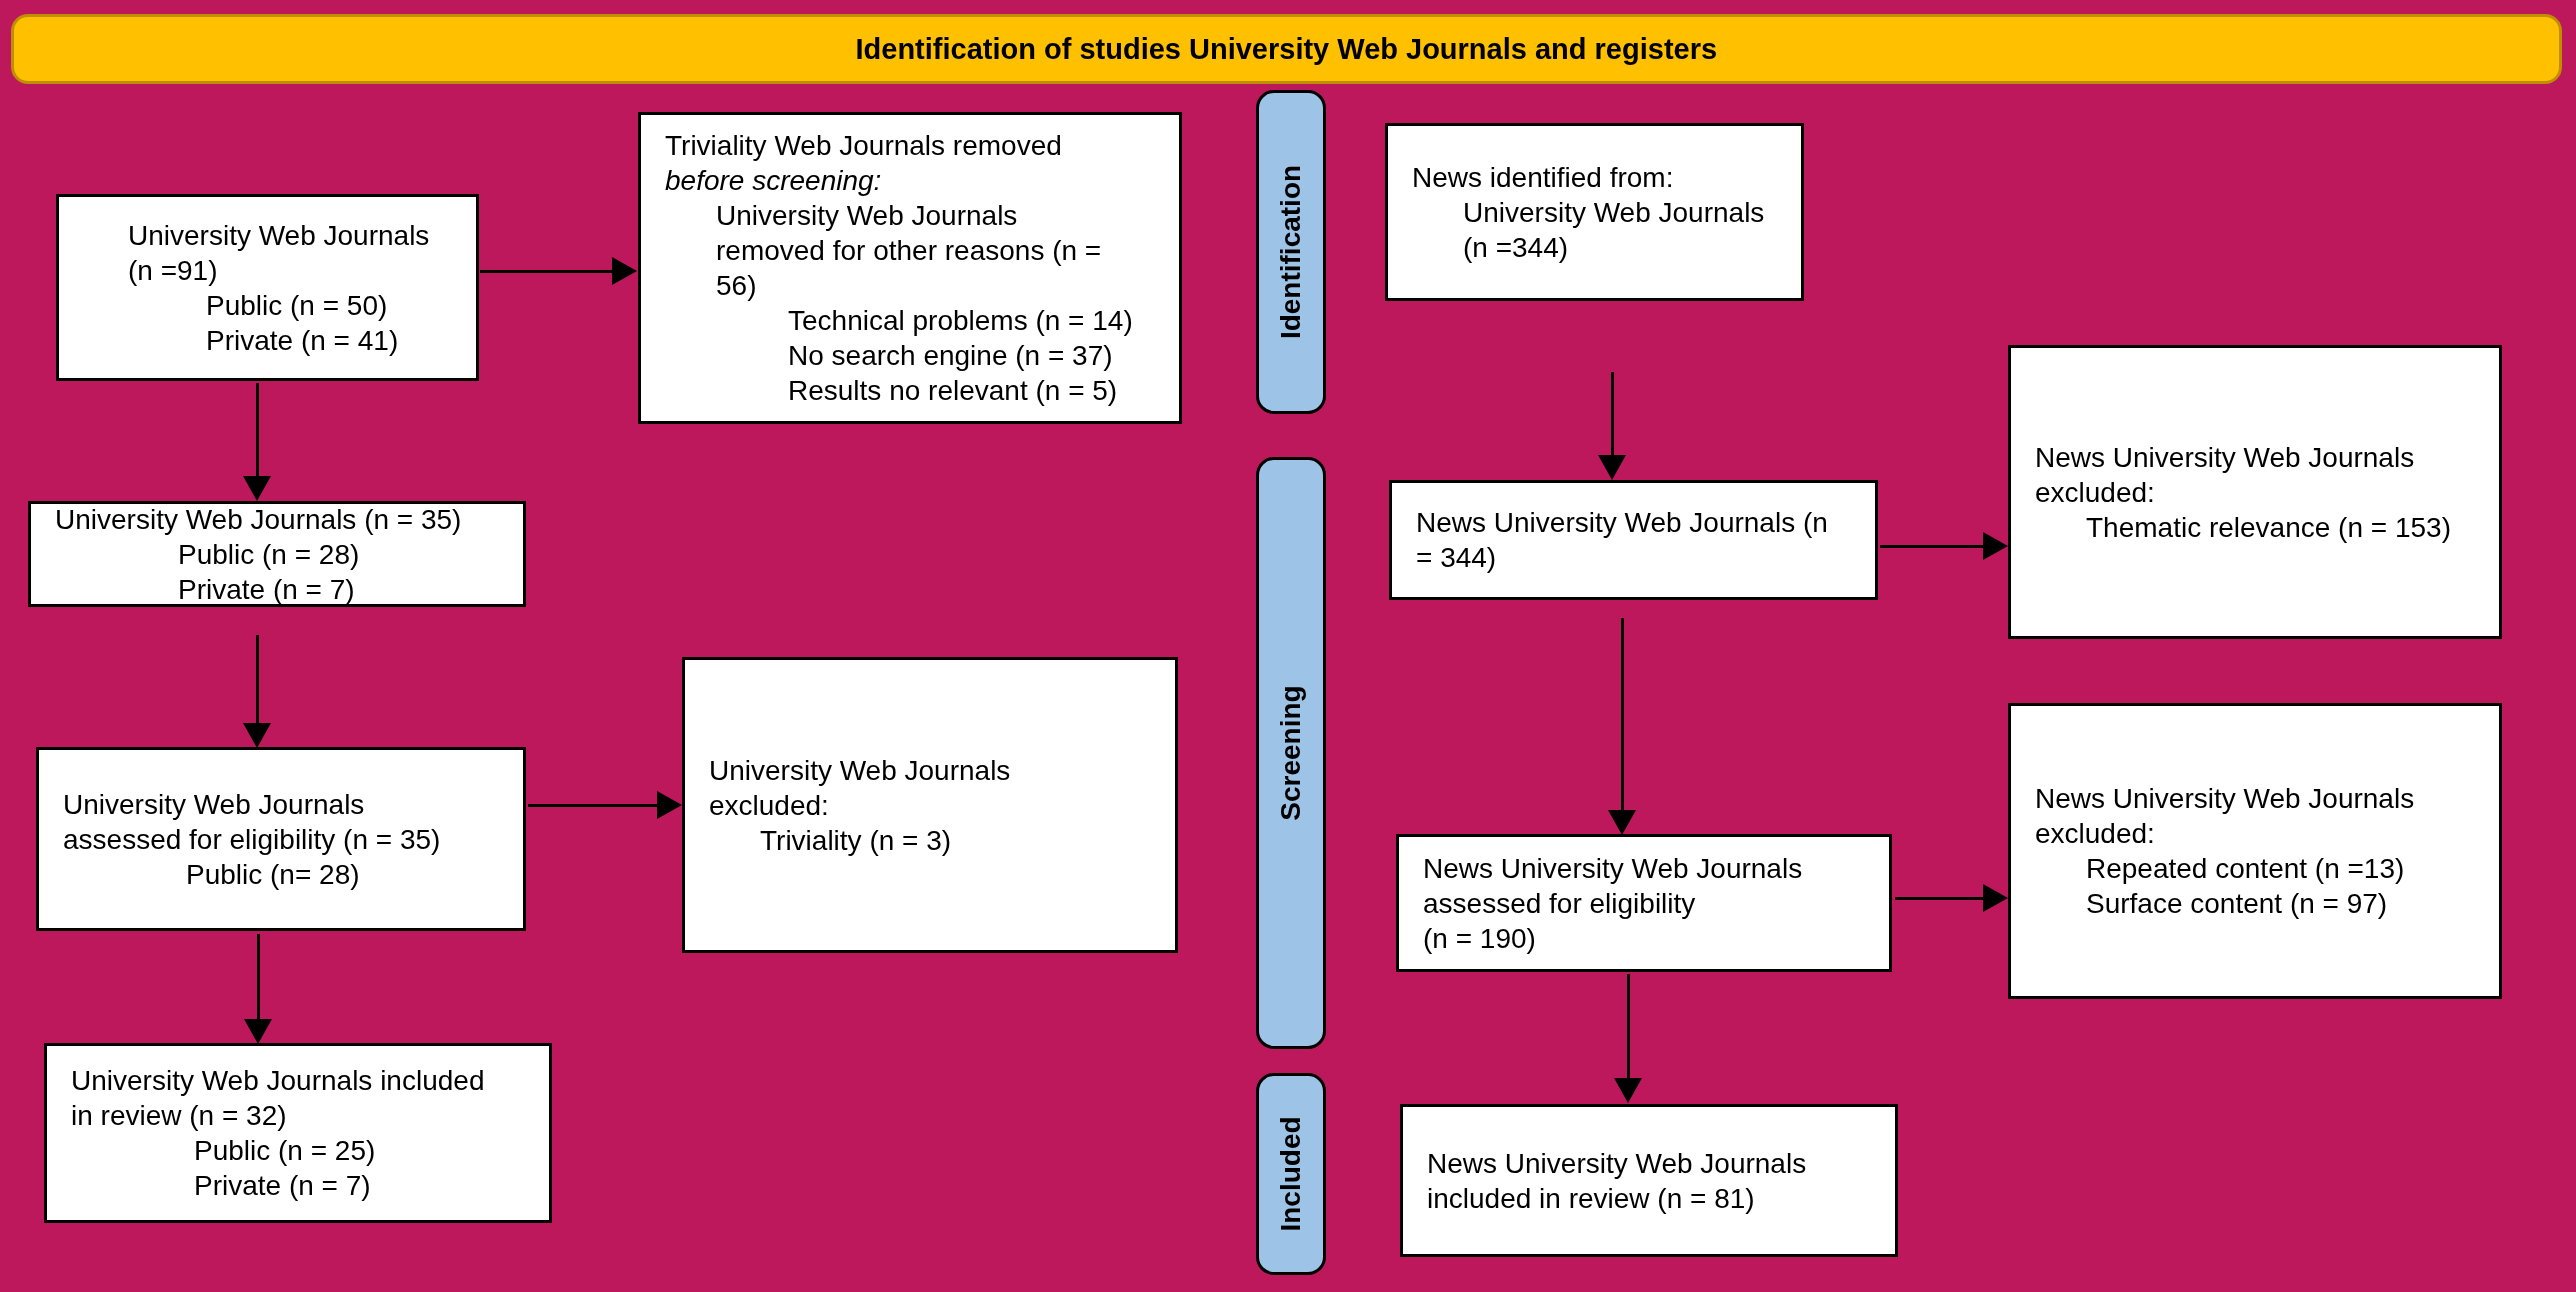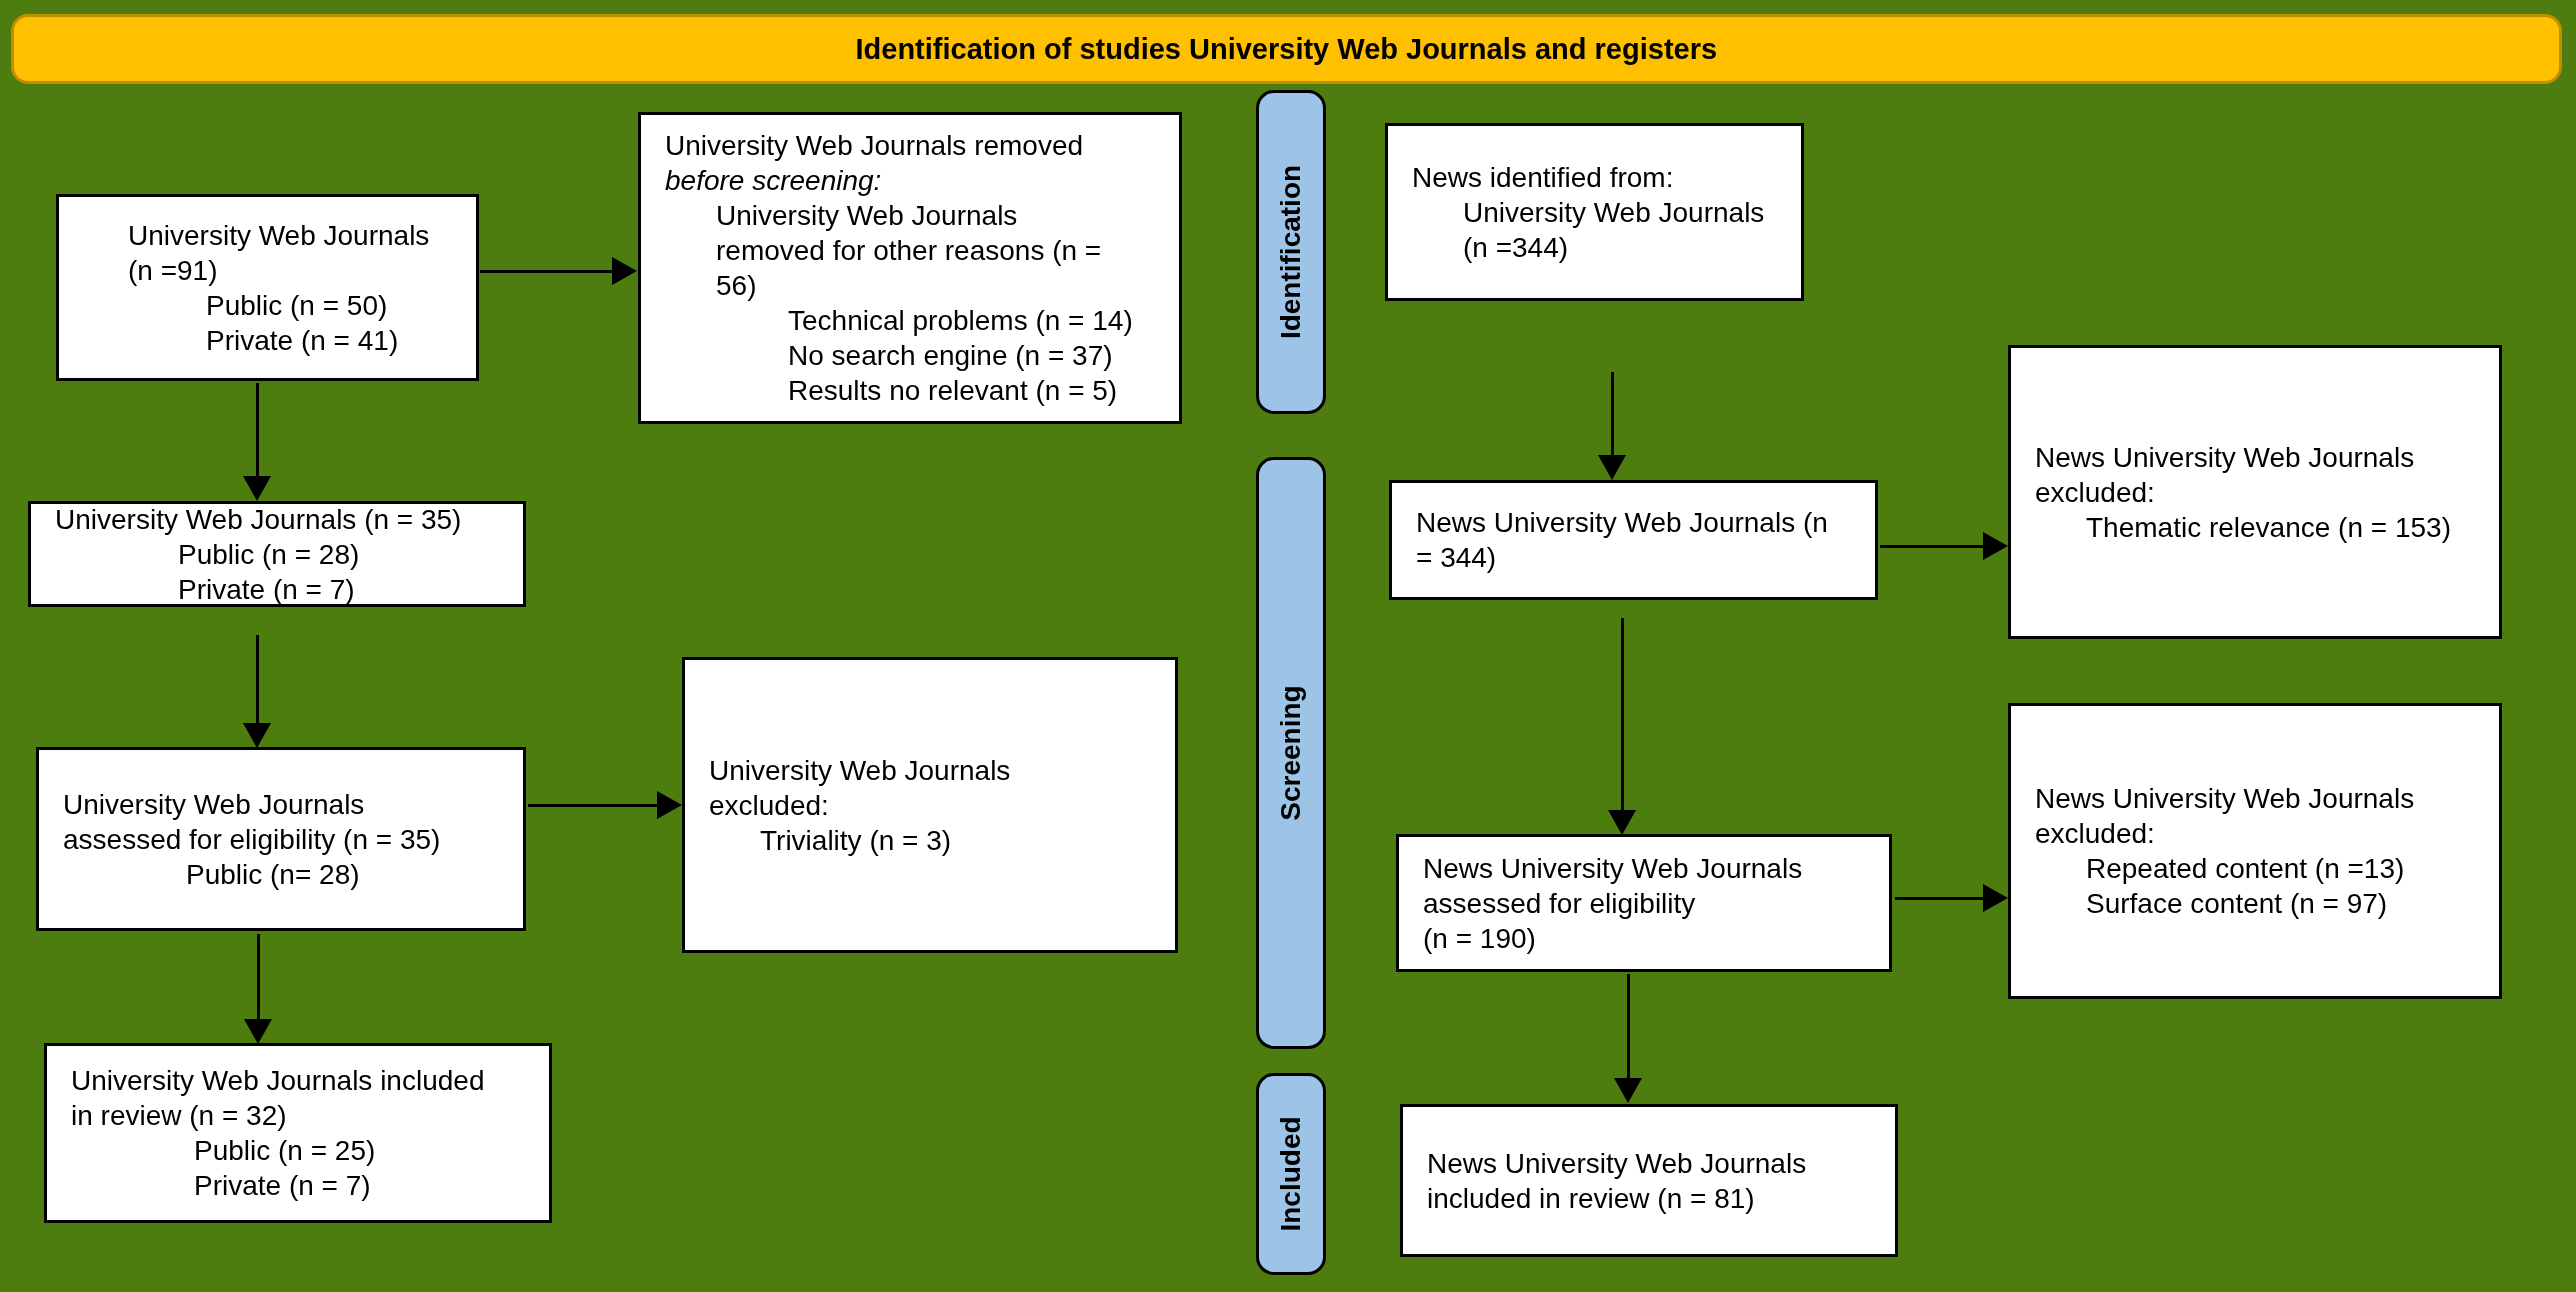--- a/index.html
+++ b/index.html
@@ -1,17 +1,17 @@
 <!DOCTYPE html>
 <html style="font-size:9.6px"><head>
 <meta charset="utf-8">
 <style>
   html, body { margin:0; padding:0; background:#ffffff; }
   #canvas {
-    position:relative; width:2576px; height:1293px; background:#4d7c0f;
+    position:relative; width:2576px; height:1293px; background:#be185d;
     font-family:"Liberation Sans", sans-serif; color:#000;
   }
   .title-banner {
     position:absolute; left:10.8px; top:14px; width:2551px; height:70px;
     background:#FFC000; border:3px solid #BF8F00; border-radius:17px;
     display:flex; align-items:center; justify-content:center;
     font-weight:bold; font-size:29px; box-sizing:border-box;
   }
   .stage {
     position:absolute; left:1256px; width:70px;
@@ -86,21 +86,21 @@
   </div>
 
   <div class="box" style="left:44px; top:1043px; width:508px; height:180px;">
     <div class="line">University Web Journals included</div>
     <div class="line">in review (n = 32)</div>
     <div class="line ind-l">Public (n = 25)</div>
     <div class="line ind-l">Private (n = 7)</div>
   </div>
 
   <div class="box" style="left:638px; top:112px; width:544px; height:312px;">
-    <div class="line">University Web Journals removed</div>
+    <div class="line">Triviality Web Journals removed</div>
     <div class="line italic">before screening:</div>
     <div class="line ind-s">University Web Journals</div>
     <div class="line ind-s">removed for other reasons (n =</div>
     <div class="line ind-s">56)</div>
     <div class="line ind-l">Technical problems (n = 14)</div>
     <div class="line ind-l">No search engine (n = 37)</div>
     <div class="line ind-l">Results no relevant (n = 5)</div>
   </div>
 
   <div class="box" style="left:682px; top:657px; width:496px; height:296px;">

